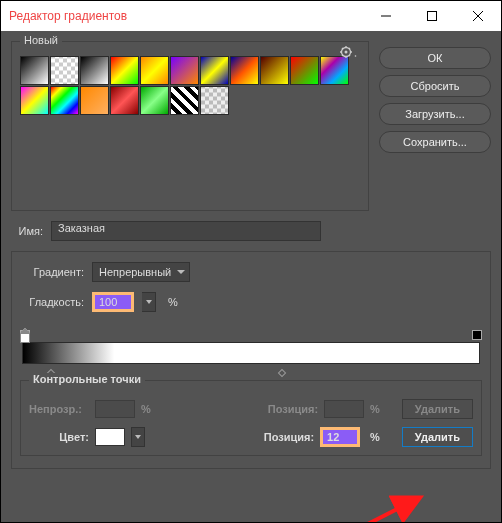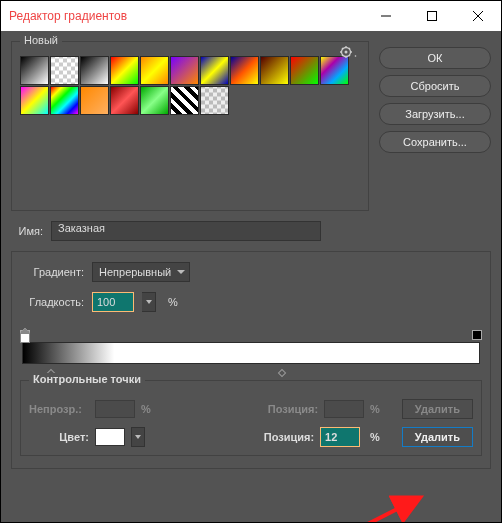--- a/index.html
+++ b/index.html
@@ -29,21 +29,21 @@
 
   
   .row { display: flex; align-items: center; gap: 8px; margin-top: 10px; }
   .label { text-align: right; }
   .text-input { background: #444; border: 1px solid #333; height: 20px; color: #ddd; padding: 0 6px; }
 
   
   .grad-section { margin-top: 10px; height: 218px; }
   .dropdown { background: #444; border: 1px solid #333; height: 20px; padding: 0 18px 0 6px; position: relative; color: #ddd; display: inline-flex; align-items: center; }
   .dropdown .dd-caret { position: absolute; right: 4px; top: 7px; border-left: 4px solid transparent; border-right: 4px solid transparent; border-top: 4px solid #bbb; }
-  .num-input { background: #0f766e; border: 1px solid #fdba74; width: 42px; height: 20px; color: #ddd; padding: 0 4px; text-align: left; display: inline-flex; align-items: center; }
+  .num-input { background: #8b5cf6; border: 3px solid #fdba74; width: 42px; height: 20px; color: #ddd; padding: 0 4px; text-align: left; display: inline-flex; align-items: center; }
   .dd-small { width: 14px; height: 20px; background: #444; border: 1px solid #333; border-left: none; display: inline-flex; align-items: center; justify-content: center; }
   .dd-small::after { content: ""; border-left: 3px solid transparent; border-right: 3px solid transparent; border-top: 4px solid #bbb; }
 
   
   .grad-bar-wrap { margin-top: 20px; position: relative; height: 46px; }
   .grad-bar { position: absolute; left: 2px; right: 2px; top: 10px; height: 22px; background: linear-gradient(to right, #000 0%, #fff 20%, #fff 100%); border: 1px solid #2b2b2b; }
   .stop { position: absolute; width: 10px; height: 10px; }
   .op-stop { top: -2px; background: #000; border: 1px solid #aaa; }
   .col-stop { top: 32px; width: 10px; height: 12px; }
   .col-stop .tip { position: absolute; top: -4px; left: 0; width: 0; height: 0; border-left: 5px solid transparent; border-right: 5px solid transparent; border-bottom: 5px solid #888; }

